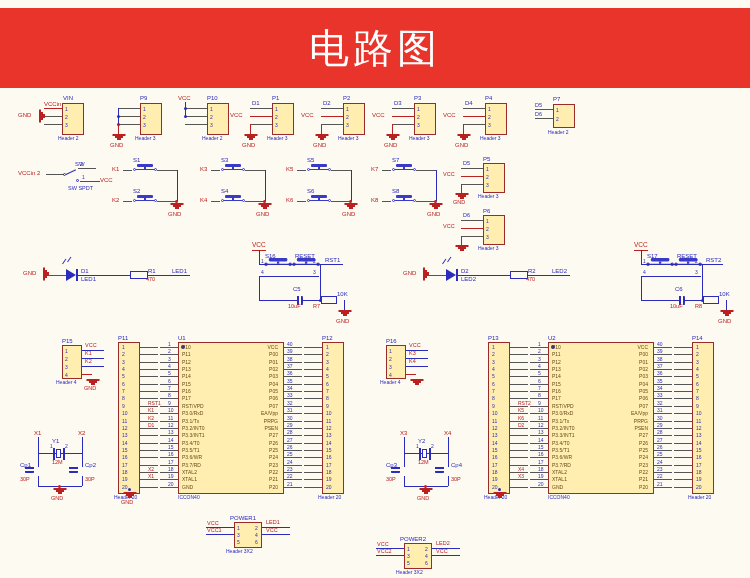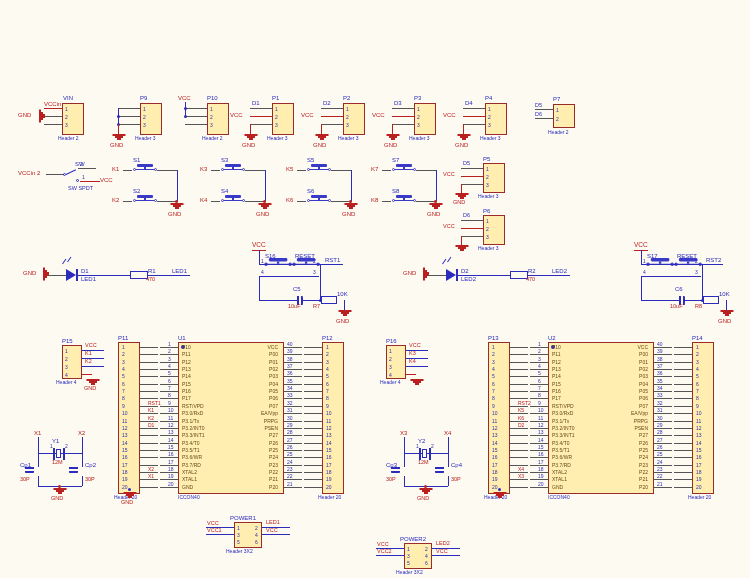--- a/index.html
+++ b/index.html
@@ -74,20 +74,23 @@
 
   
   .spdt .pivot{position:absolute;width:3px;height:3px;border:1px solid #2b2bbe;border-radius:50%;box-sizing:border-box;}
   .spdt .blade{position:absolute;width:11px;height:1.2px;background:#2b2bbe;transform-origin:left center;transform:rotate(-26deg);}
 </style>
 </head>
 <body>
 
 <div id="root">
 
+  <div class="banner">
+    <div class="banner-title">电路图</div>
+  </div>
 
   <div class="sheet">
 
     <div>
       <div class="box" style="left:62px;top:13px;width:22px;height:32px;"></div>
       <div class="lbl blue s6" style="left:63px;top:5px;">VIN</div>
       <div class="lbl blue s5" style="left:58px;top:46px;">Header 2</div>
       <div class="pn" style="left:65px;top:16px;">1</div>
       <div class="pn" style="left:65px;top:24px;">2</div>
       <div class="pn" style="left:65px;top:32px;">3</div>

